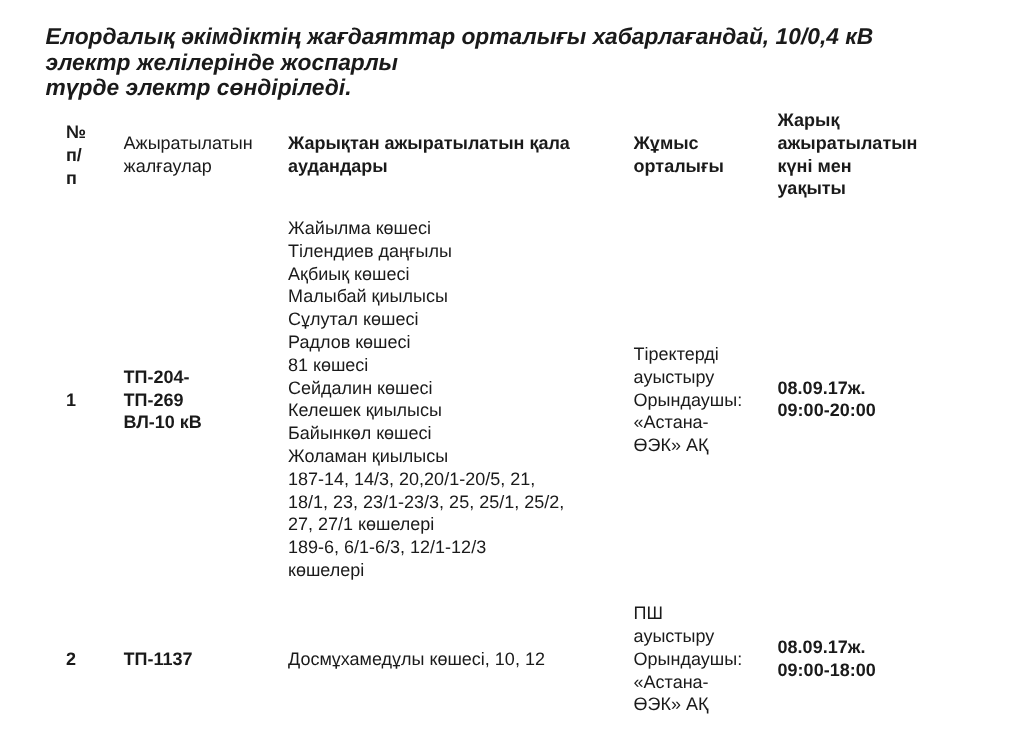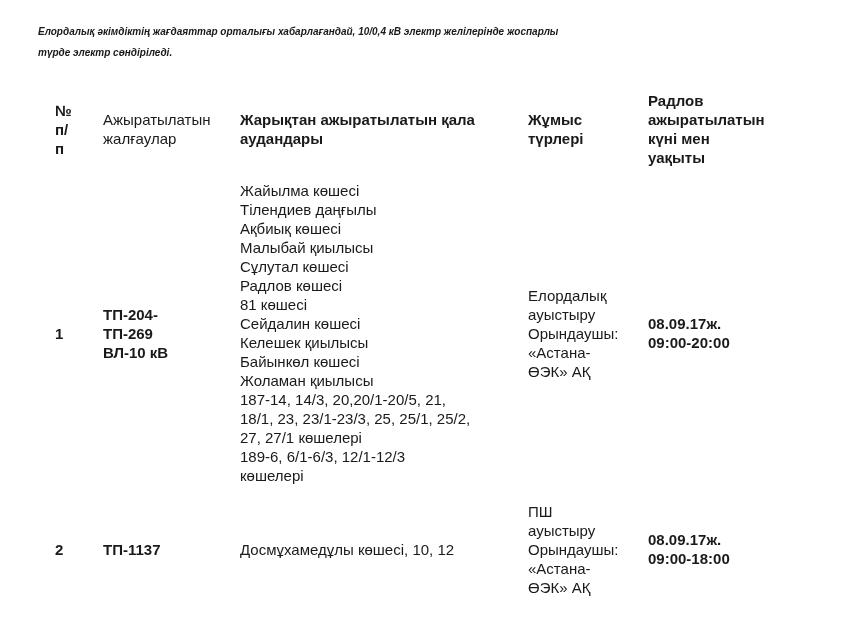--- a/index.html
+++ b/index.html
@@ -8,21 +8,21 @@
     background:#ffffff;
     font-family:"Liberation Sans", sans-serif;
     color:#1a1a1a;
     overflow:hidden;
     position:relative;
   }
   .intro {
     position:absolute;
     left:38px; top:21px;
     width:760px;
-    font-size:10px;
+    font-size:19px;
     font-weight:bold;
     font-style:italic;
     line-height:21px;
     white-space:pre-line;
   }
   table.doc-table {
     position:absolute;
     left:55px; top:85px;
     border-collapse:collapse;
     table-layout:fixed;
@@ -63,22 +63,22 @@
   <tbody>
     <tr class="header-row">
       <td class="b">№
 п/
 п</td>
       <td>Ажыратылатын
 жалғаулар</td>
       <td class="b">Жарықтан ажыратылатын қала
 аудандары</td>
       <td class="b">Жұмыс
-түрлері</td>
-      <td class="b">Радлов
+орталығы</td>
+      <td class="b">Жарық
 ажыратылатын
 күні мен
 уақыты</td>
     </tr>
     <tr class="body-row-1">
       <td class="b">1</td>
       <td class="b">ТП-204-
 ТП-269
 ВЛ-10 кВ</td>
       <td>Жайылма көшесі
@@ -90,21 +90,21 @@
 81 көшесі
 Сейдалин көшесі
 Келешек қиылысы
 Байынкөл көшесі
 Жоламан қиылысы
 187-14, 14/3, 20,20/1-20/5, 21,
 18/1, 23, 23/1-23/3, 25, 25/1, 25/2,
 27, 27/1 көшелері
 189-6, 6/1-6/3, 12/1-12/3
 көшелері</td>
-      <td>Елордалық
+      <td>Тіректерді
 ауыстыру
 Орындаушы:
 «Астана-
 ӨЭК» АҚ</td>
       <td class="b">08.09.17ж.
 09:00-20:00</td>
     </tr>
     <tr class="body-row-2">
       <td class="b">2</td>
       <td class="b">ТП-1137</td>

